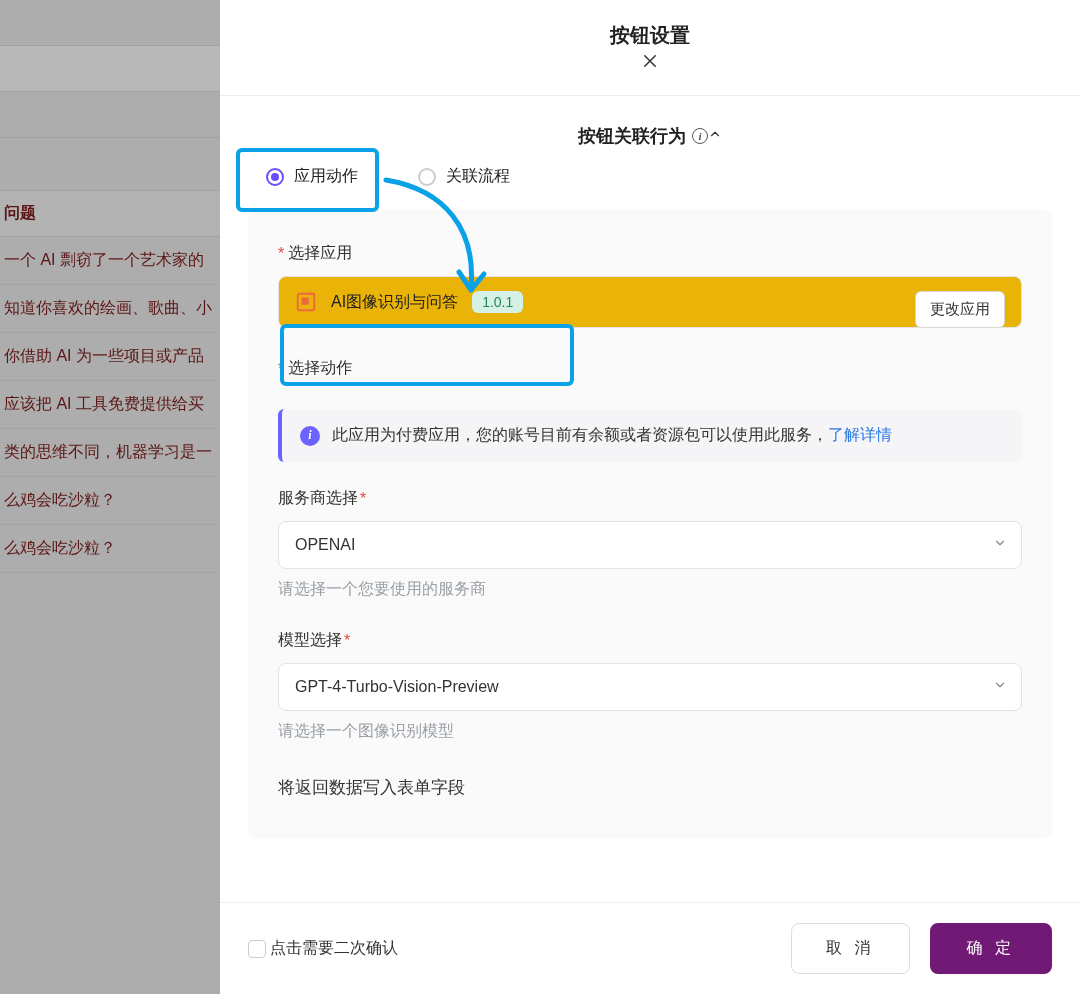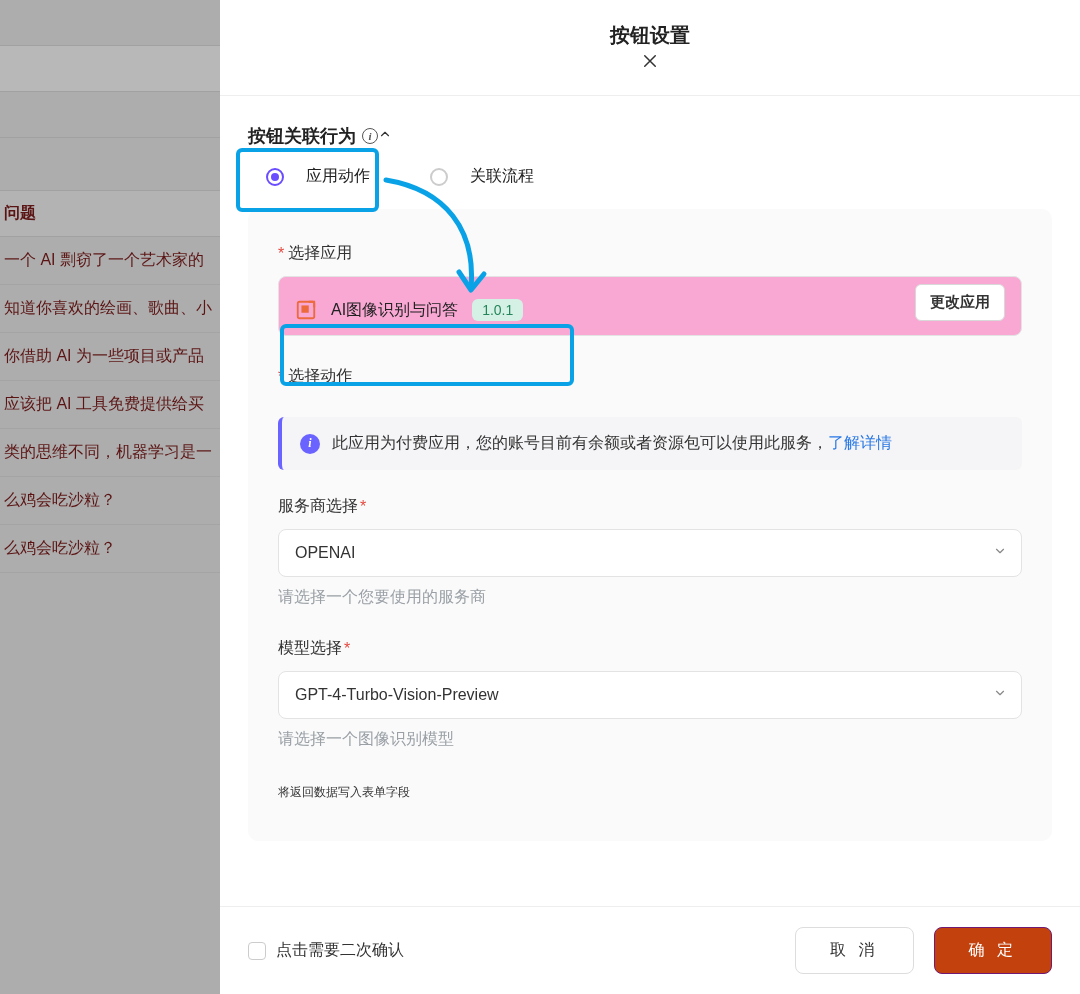--- a/index.html
+++ b/index.html
@@ -10,60 +10,60 @@
   .bg-item { padding: 13px 11px 13px 4px; border-bottom: 1px solid #e4e4e4; white-space: nowrap; overflow: hidden;}
   .bg-top { position:absolute; left:0; top:0; width:220px; }
   .bg-top-row { height:46px; border-bottom:1px solid #e0e0e0;}
   .overlay { position: absolute; inset:0; background: rgba(0,0,0,0.28);}
   .panel { position: absolute; left: 220px; top: 0; right: 0; bottom: 0; background: #fff; display:flex; flex-direction:column; }
   .panel-header { display:flex; align-items:center; justify-content:space-between; padding: 22px 28px 22px 28px; flex-direction: column; }
   .panel-title { font-size: 20px; font-weight: 700; color:#222; }
   .close-btn { width: 24px; height: 24px; display:flex; align-items:center; justify-content:center; cursor:pointer; color:#333; }
   .close-btn svg { width:18px; height:18px; }
   .panel-body { flex:1; overflow:auto; padding: 0 28px; border-top:1px solid #eee;}
-  .section-head { display:flex; align-items:center; justify-content:flex-start; padding: 28px 0 18px 0; }
+  .section-head { display:flex; align-items:center; justify-content:center; padding: 28px 0 18px 0; }
   .section-title { font-size:18px; font-weight:700; color:#222; display:flex; align-items:center; gap:6px;}
   .info-dot { width:16px; height:16px; border:1.5px solid #555; border-radius:50%; display:inline-flex; align-items:center; justify-content:center; font-size:11px; font-weight:700; color:#555; font-family:serif; font-style:italic;}
   .chev-up svg { width:14px; height:14px; color:#333;}
   .radio-row { display:flex; gap:60px; padding: 0 0 22px 18px; }
-  .radio-item { display:flex; align-items:center; gap:22px; font-size:16px; color:#222; cursor:pointer;}
+  .radio-item { display:flex; align-items:center; gap:10px; font-size:16px; color:#222; cursor:pointer;}
   .radio-outer { width:18px; height:18px; border-radius:50%; border:2px solid #ccc; display:flex; align-items:center; justify-content:center;}
   .radio-outer.selected { border-color:#6b4dff;}
   .radio-inner { width:8px; height:8px; border-radius:50%; background:#6b4dff; }
   .annot-box1 { position:absolute; left:236px; top:148px; width:143px; height:64px; border:4px solid #0aa2e6; border-radius:6px; pointer-events:none;}
   .annot-box2 { position:absolute; left:280px; top:324px; width:294px; height:62px; border:4px solid #0aa2e6; border-radius:6px; pointer-events:none;}
   .arrow-svg { position:absolute; left:376px; top:160px; width:120px; height:150px; pointer-events:none;}
   .card { background:#fafafa; border-radius:10px; padding: 34px 30px 40px 30px; }
   .field { margin-bottom: 30px; }
   .field-label { font-size:16px; color:#333; margin-bottom:12px; display:flex; align-items:center;}
   .req { color:#e5483f; margin-right:4px;}
   .req-after { color:#e5483f; margin-left:2px;}
-  .app-box { display:flex; align-items:flex-end; justify-content:space-between; border:1px solid #e3e3e3; border-radius:8px; background:#f9a8d4; padding:14px 16px; height:60px;}
+  .app-box { display:flex; align-items:flex-start; justify-content:space-between; border:1px solid #e3e3e3; border-radius:8px; background:#eab308; padding:14px 16px; height:52px;}
   .app-left { display:flex; align-items:center; gap:14px;}
   .app-icon { width:22px; height:22px; display:flex; align-items:center; justify-content:center;}
   .app-name { font-size:16px; color:#222; }
   .ver-badge { background:#d5f1e6; color:#25855a; font-size:14px; padding:3px 10px; border-radius:6px; font-weight:500;}
-  .change-btn { border:1px solid #d8d8d8; background:#fff; border-radius:6px; padding:8px 14px; font-size:15px; color:#333; cursor:pointer;font-weight:bold;}
+  .change-btn { border:1px solid #d8d8d8; background:#fff; border-radius:6px; padding:8px 14px; font-size:15px; color:#333; cursor:pointer;}
   .select { position:relative; border:1px solid #e3e3e3; background:#fff; border-radius:8px; padding:14px 40px 14px 16px; font-size:16px; color:#333; cursor:pointer;}
   .select .caret { position:absolute; right:14px; top:50%; transform:translateY(-50%); color:#888;}
   .select .caret svg { width:14px; height:14px;}
   .notice { display:flex; align-items:center; gap:12px; background:#f5f5f7; border-left:4px solid #6b63ff; border-radius:6px; padding:16px 18px; margin-bottom:26px;}
   .notice-icon { width:20px; height:20px; border-radius:50%; background:#6b63ff; color:#fff; display:flex; align-items:center; justify-content:center; font-size:12px; font-weight:700; font-family:serif; font-style:italic; flex-shrink:0;}
   .notice-text { font-size:16px; color:#333;}
   .notice-link { color:#2a78e4; cursor:pointer;}
   .helper { font-size:16px; color:#9aa0a6; margin-top:10px;}
-  .cutoff-text { font-size:12px; color:#333; padding-top:4px;}
+  .cutoff-text { font-size:17px; color:#333; padding-top:4px;}
   .panel-footer { border-top:1px solid #eee; padding:20px 28px; display:flex; align-items:center; justify-content:space-between; background:#fff;}
-  .chk-wrap { display:flex; align-items:center; gap:10px;}
+  .chk-wrap { display:flex; align-items:center; gap:4px;}
   .chk { width:18px; height:18px; border:1.5px solid #ccc; border-radius:4px; background:#fff; cursor:pointer;}
   .chk-label { font-size:16px; color:#333;}
   .btn-row { display:flex; gap:20px;}
   .btn { border-radius:8px; padding:12px 34px; font-size:16px; cursor:pointer; letter-spacing:4px;}
   .btn-cancel { background:#fff; border:1px solid #ddd; color:#333;}
-  .btn-ok { background:#c2410c; border:1px solid #701a75; color:#fff;}
+  .btn-ok { background:#701a75; border:3px solid #701a75; color:#fff;}
 </style>
 </head>
 <body>
 
 <div class="backdrop">
   <div class="bg-top">
     <div class="bg-top-row"></div>
     <div class="bg-top-row" style="background:#fff;"></div>
     <div class="bg-top-row"></div>
   </div>

